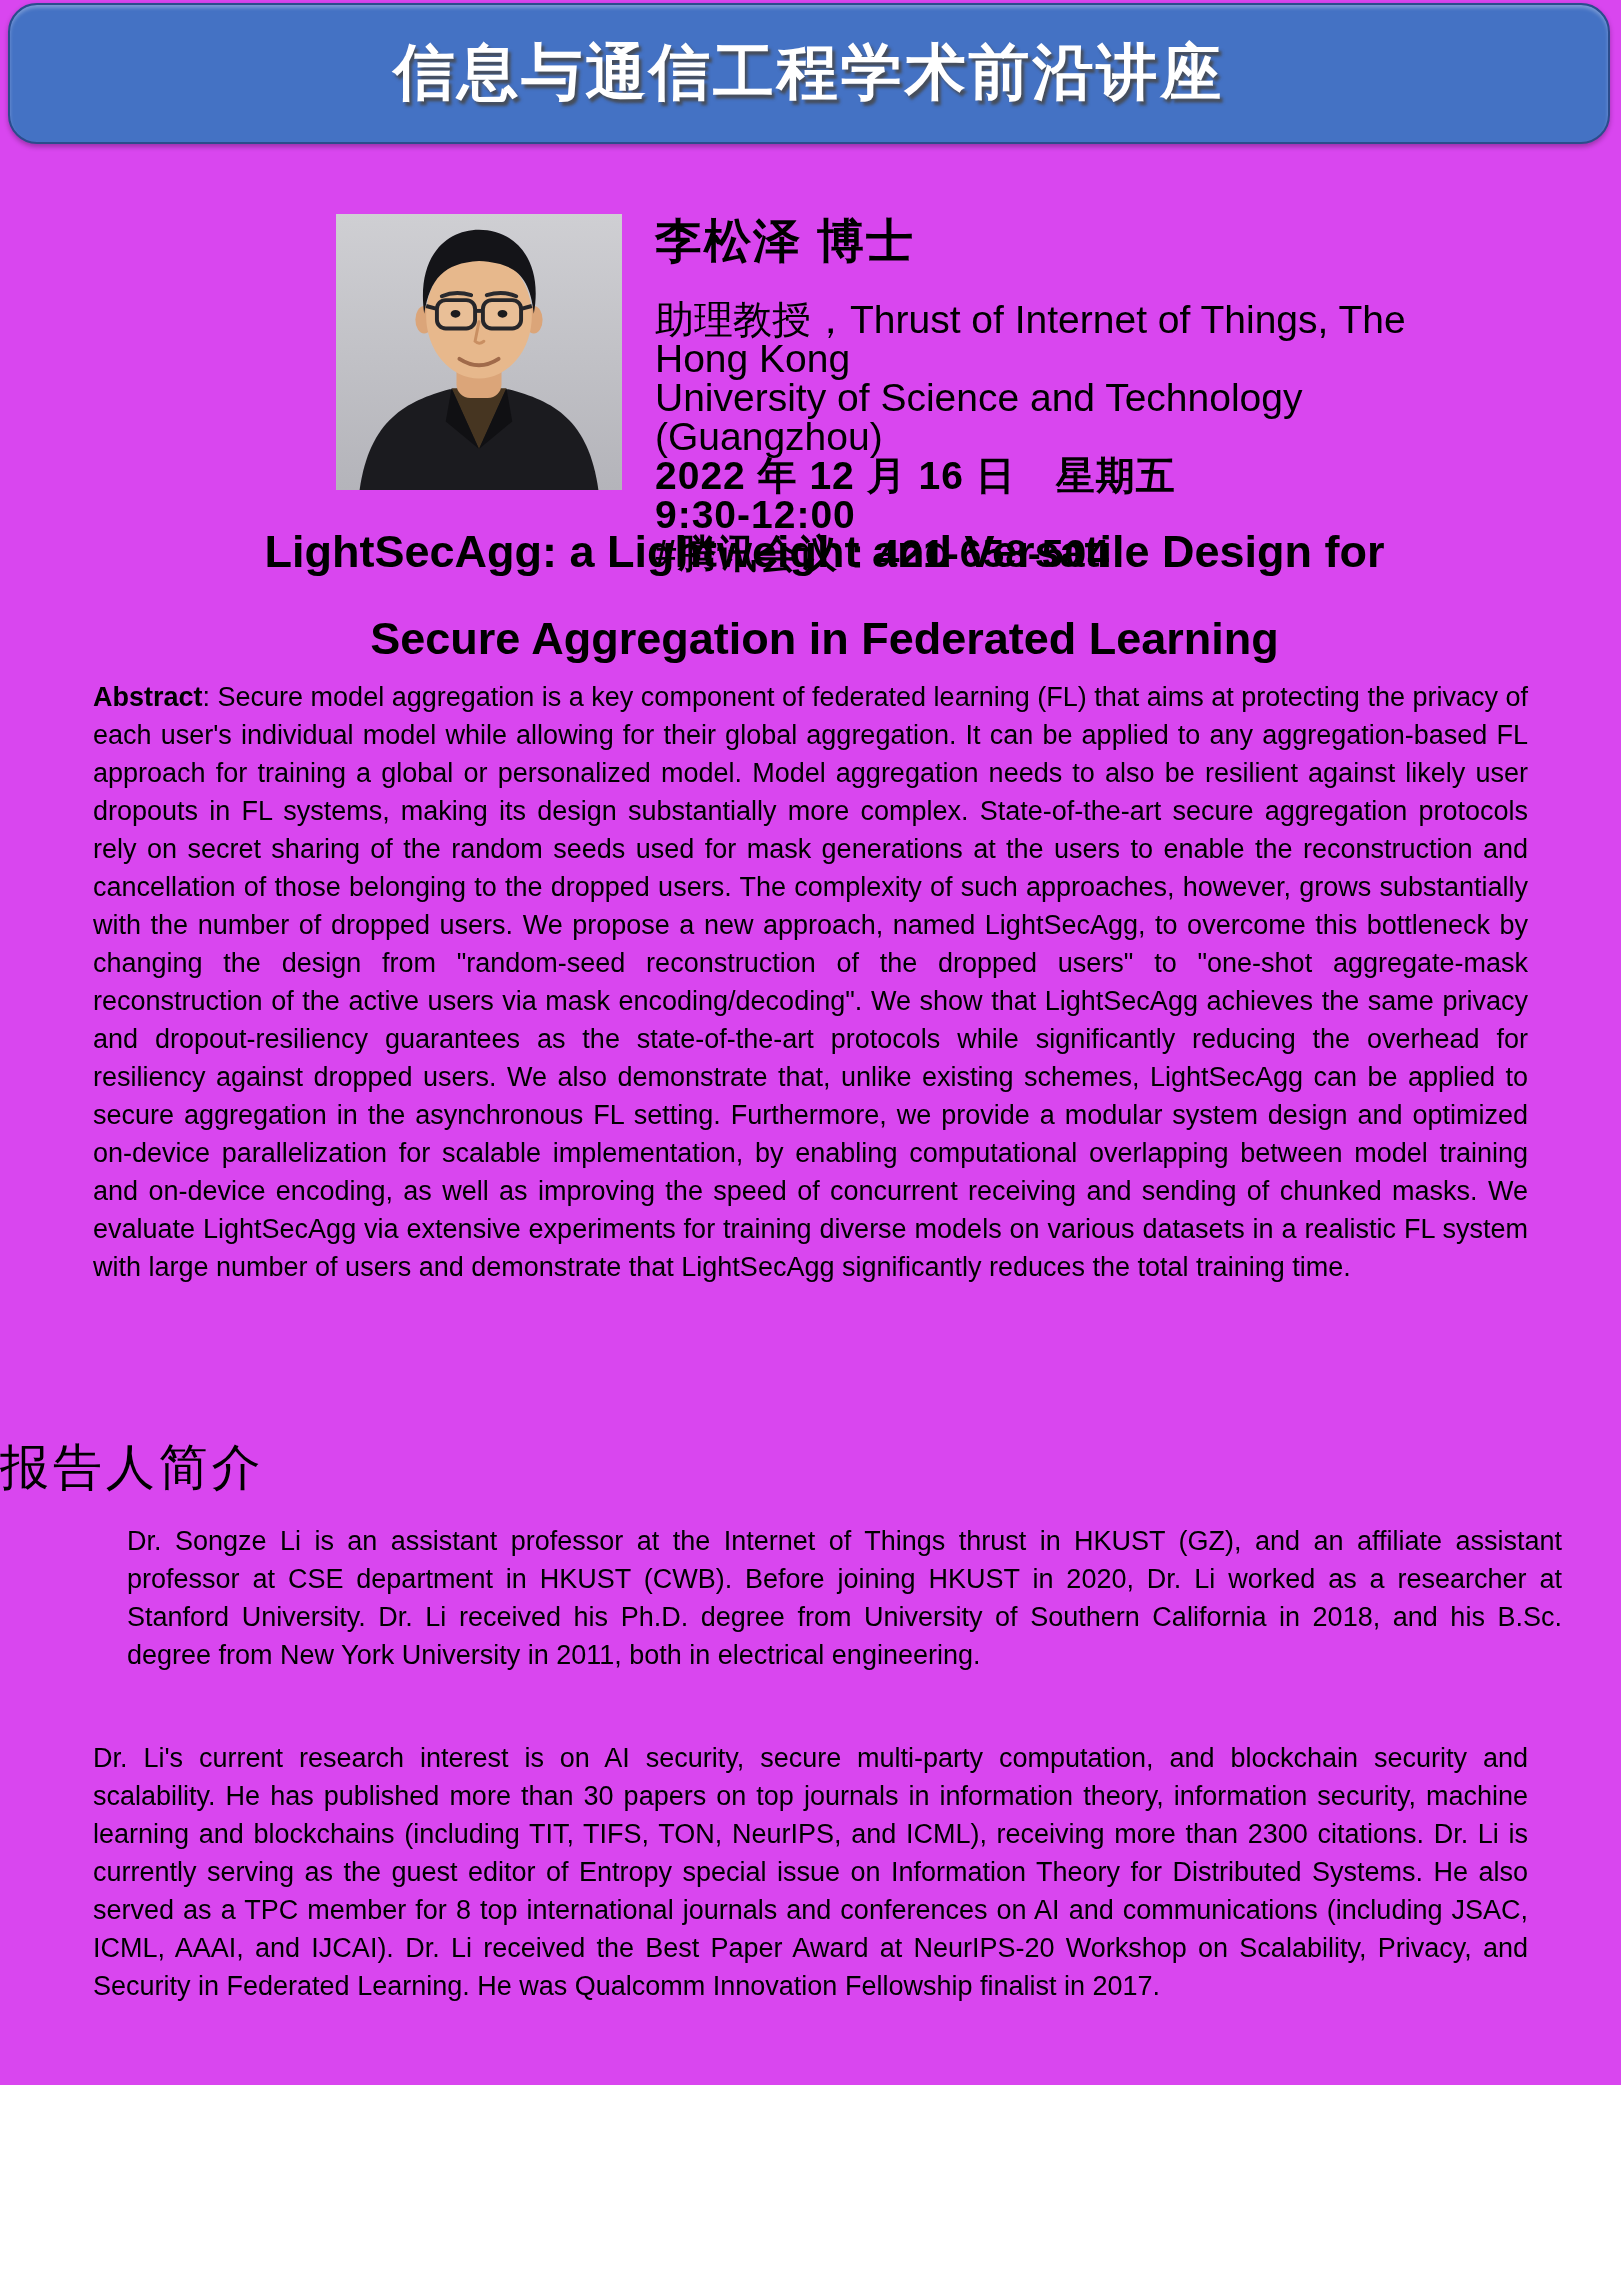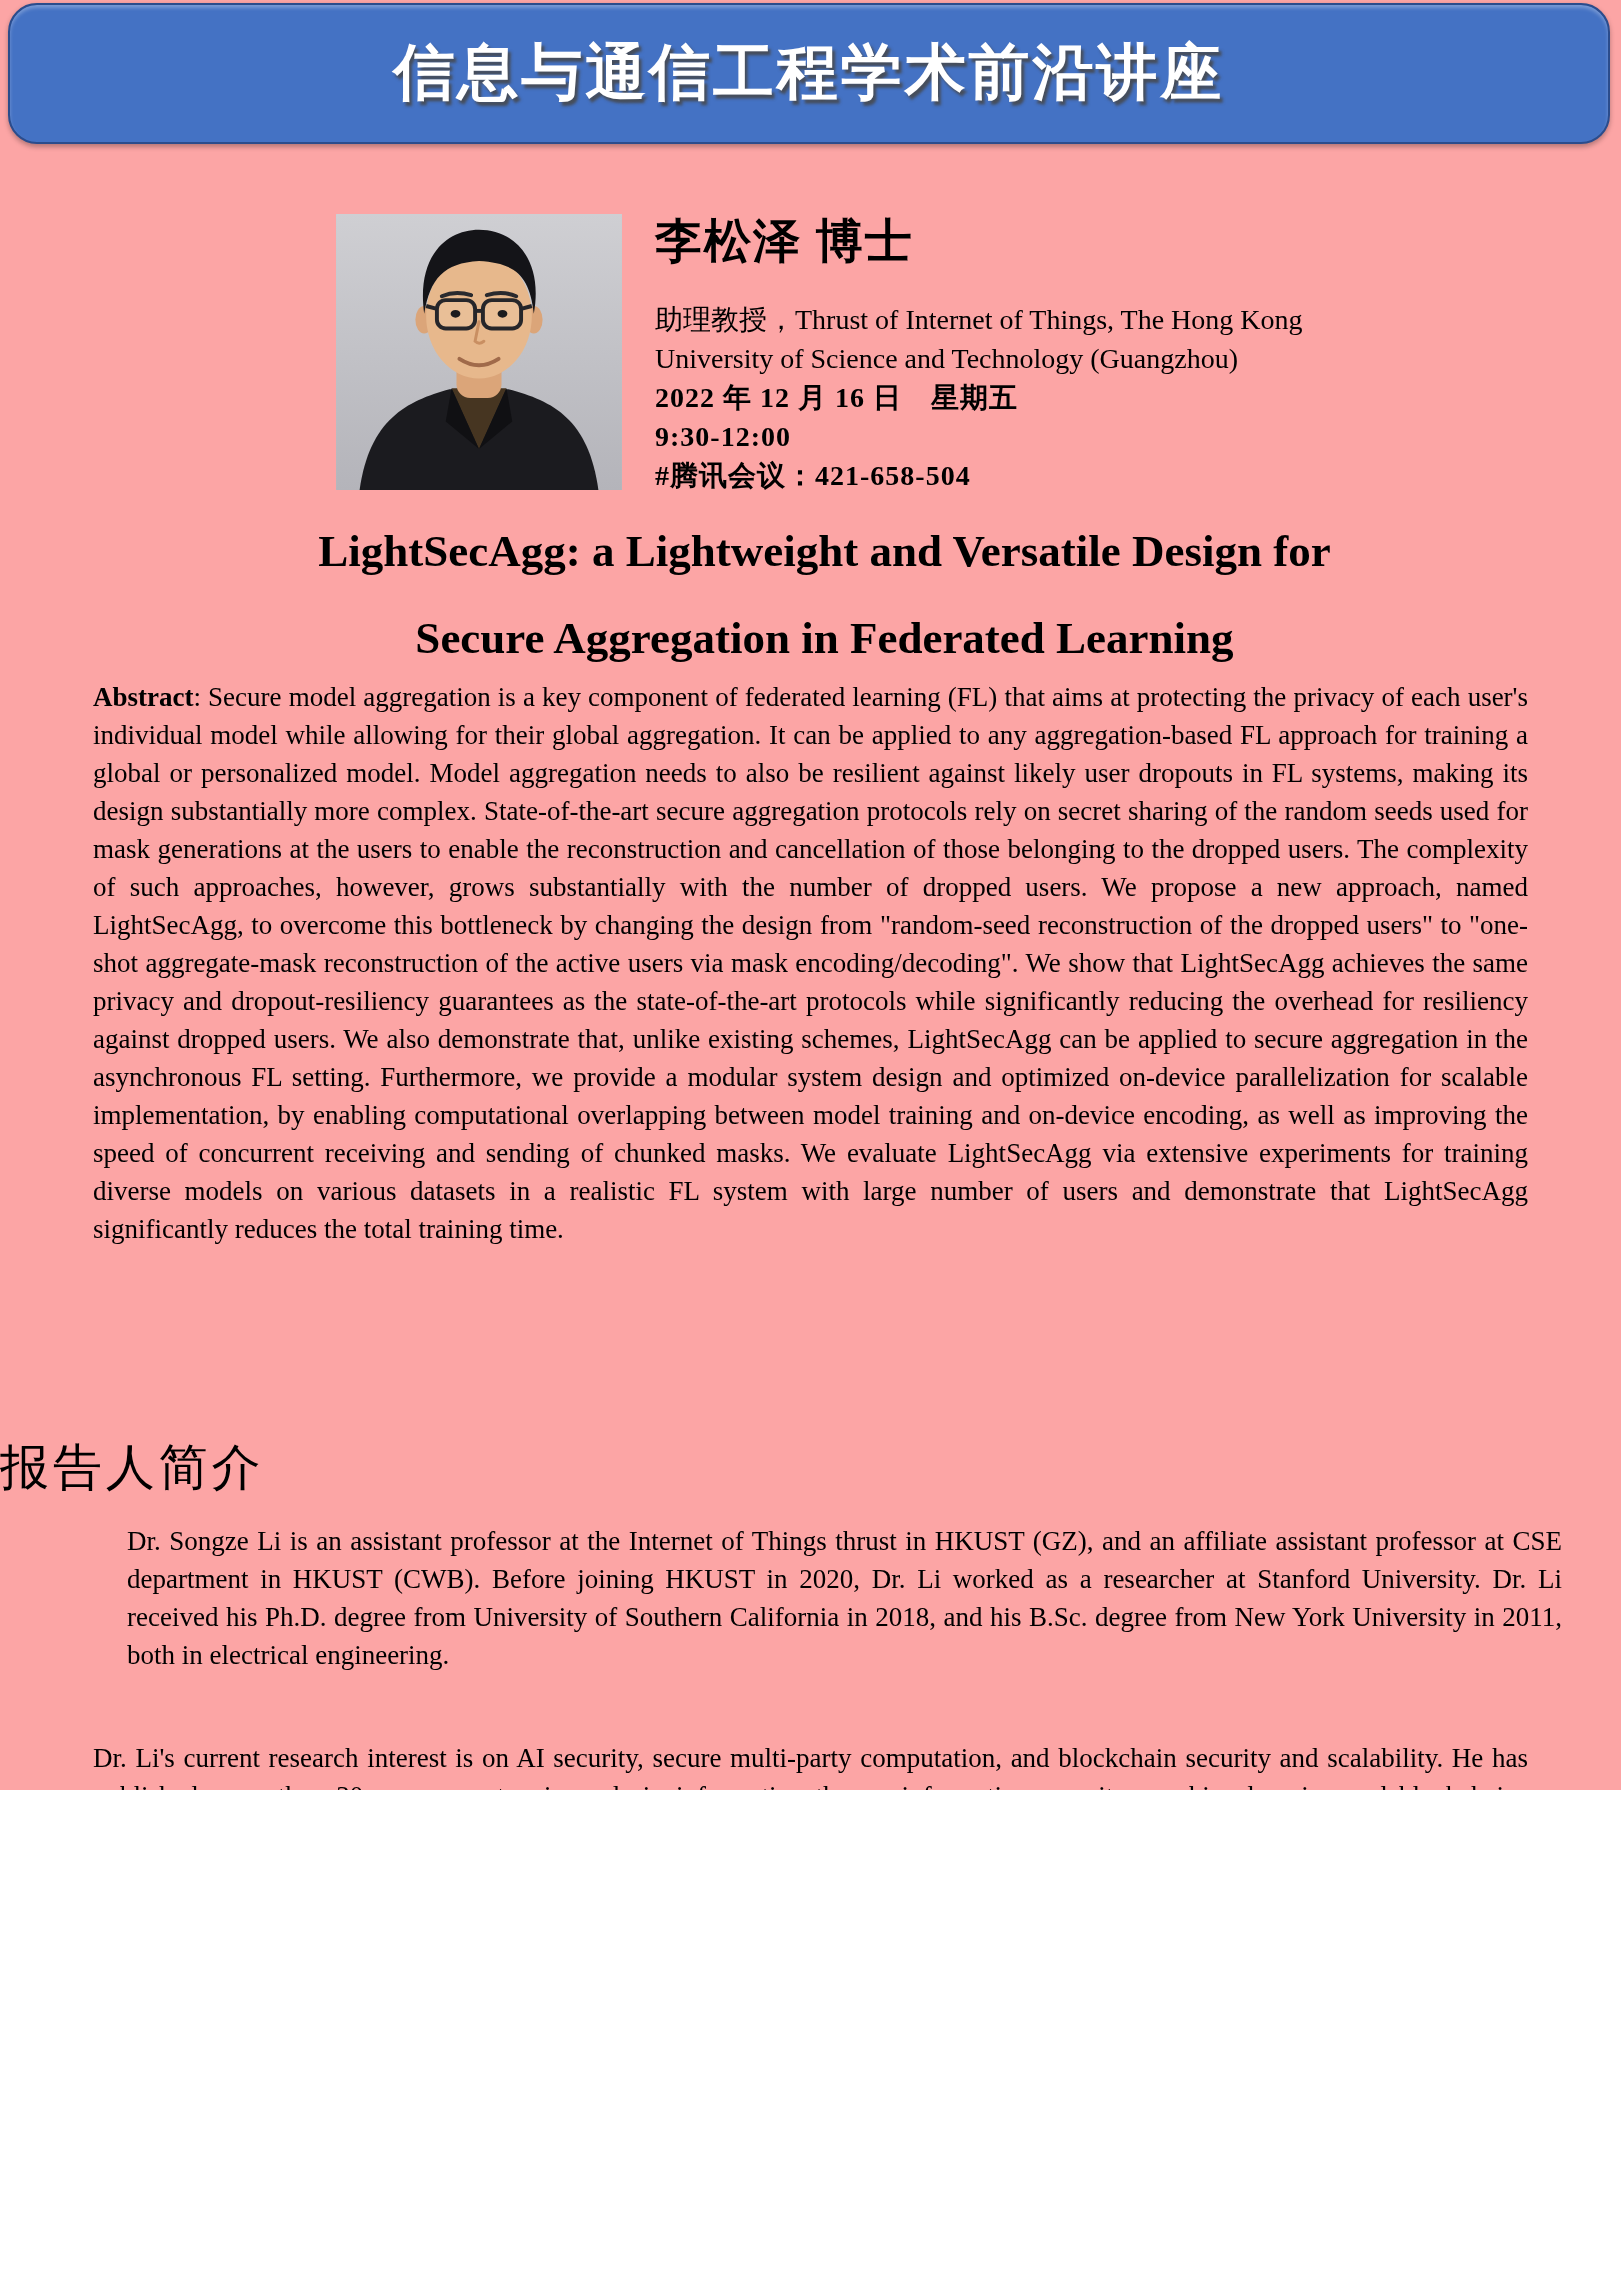--- a/index.html
+++ b/index.html
@@ -1,20 +1,20 @@
 <!DOCTYPE html>
 <html lang="zh"><head>
 <meta charset="utf-8">
 <style>
   * { margin:0; padding:0; box-sizing:border-box; }
   html,body { background:#ffffff; }
   .poster {
-    position:relative; width:1621px; height:1790px;
-    background:#fca5a5; color:#000;
-    font-family:Liberation Serif, serif;
+    position:relative; width:1621px; height:2085px;
+    background:#d946ef; color:#000;
+    font-family:Liberation Sans, sans-serif;
     overflow:hidden;
   }
   
   .banner {
     position:absolute; background:#4472C4;
     border:2.9px solid #2B4C8C; border-radius:29px;
     display:flex; align-items:center; justify-content:center;
     box-shadow: inset 0 2.9px 3.9px rgba(255,255,255,0.28), 0 2.9px 4.9px rgba(0,0,0,0.28);
   }
   .banner-text {
@@ -28,21 +28,21 @@
   .bottom-banner .banner-text { font-size:49px; letter-spacing:2px; }
 
   
   .photo {
     position:absolute; left:336px; top:214px; width:286px; height:276px;
     overflow:hidden; background:#c3c3c8;
   }
   .photo svg { display:block; width:100%; height:100%; }
   .speaker-info { position:absolute; left:655px; top:210px; width:843px; }
   .speaker-name { font-size:47px; font-weight:bold; letter-spacing:2px; margin-bottom:27.4px; }
-  .speaker-lines { font-size:28px; line-height:39px; }
+  .speaker-lines { font-size:39px; line-height:39px; }
   .speaker-lines .bold-line { font-weight:bold; letter-spacing:1px; }
 
   
   .talk-title {
     position:absolute; left:0; top:508px; width:1621px;
     text-align:center; font-size:45px; font-weight:bold; line-height:87px;padding-left:28px;
   }
 
   
   .abstract, .bio-p {

